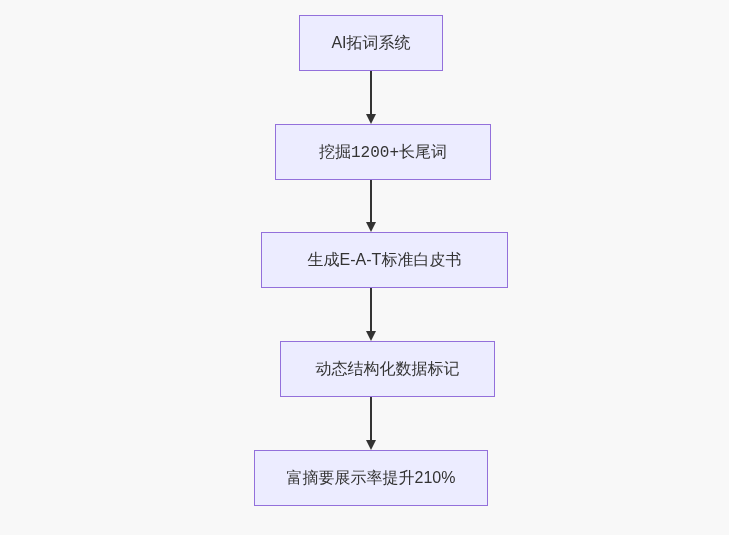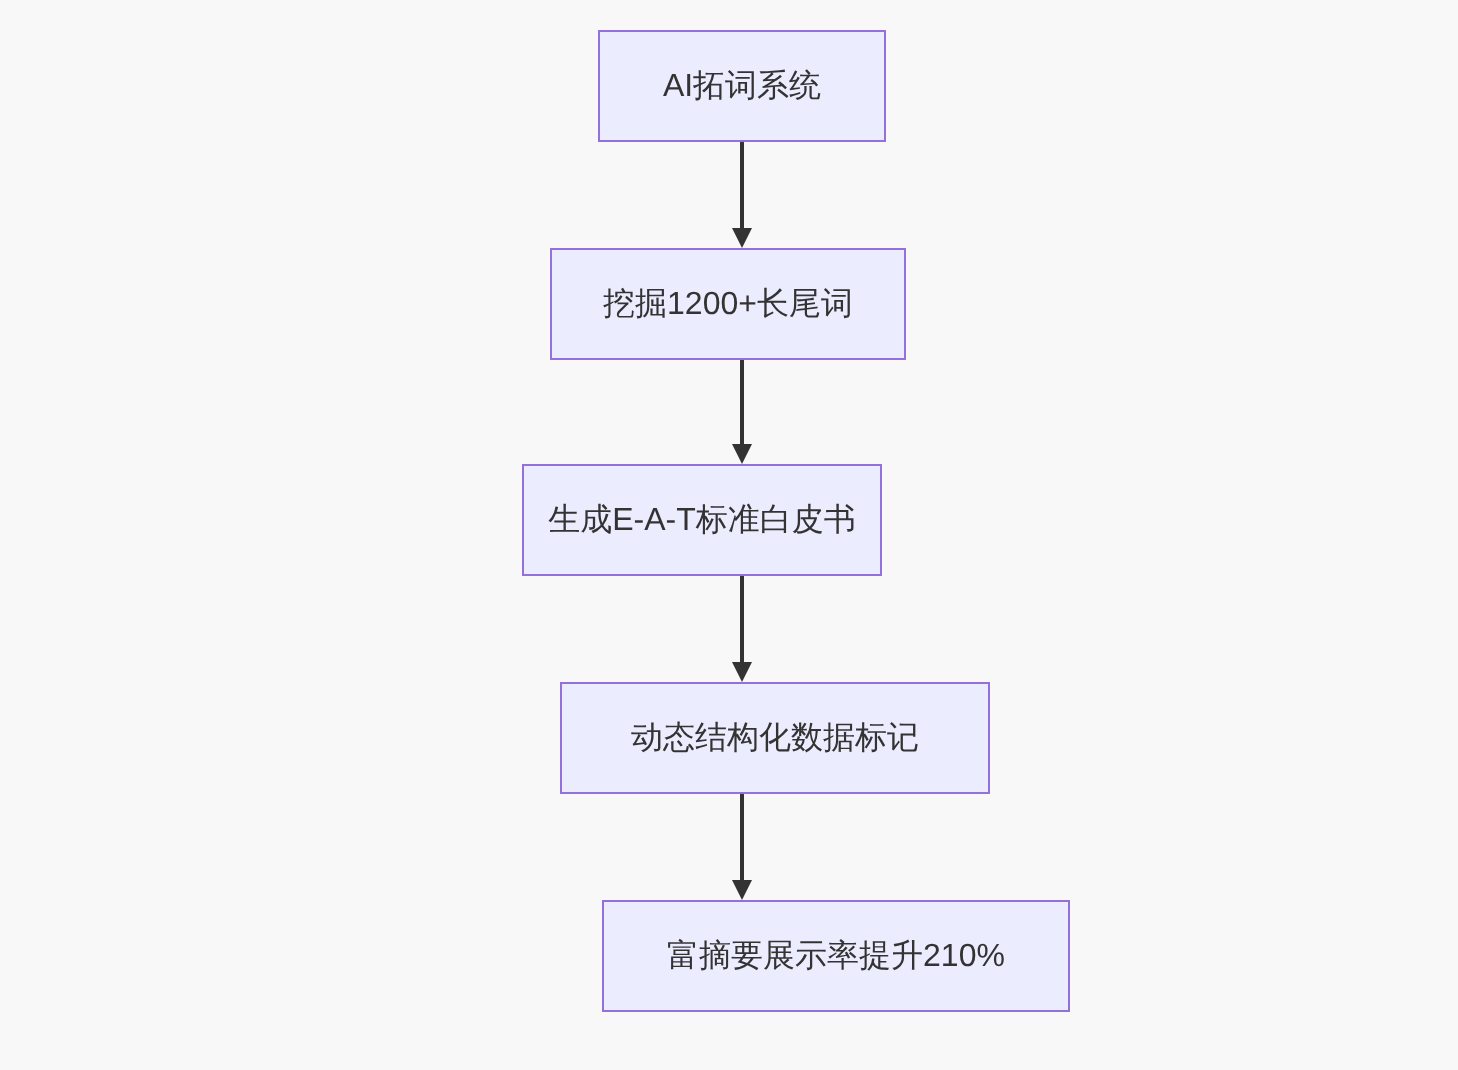--- a/index.html
+++ b/index.html
@@ -56,44 +56,44 @@
 
   <div class="node" style="left:299px; top:15px; width:144px;">
     <span class="node-label">AI拓词系统</span>
   </div>
 
   <div class="edge" style="left:365px; top:71px; height:53px;">
     <div class="edge-line"></div>
     <div class="edge-head"></div>
   </div>
 
-  <div class="node" style="left:275px; top:124px; width:178px;">
+  <div class="node" style="left:275px; top:124px; width:216px;font-family:Liberation Mono, monospace;">
     <span class="node-label">挖掘1200+长尾词</span>
   </div>
 
   <div class="edge" style="left:365px; top:180px; height:52px;">
     <div class="edge-line"></div>
     <div class="edge-head"></div>
   </div>
 
-  <div class="node" style="left:261px; top:232px; width:180px;">
+  <div class="node" style="left:261px; top:232px; width:247px;">
     <span class="node-label">生成E-A-T标准白皮书</span>
   </div>
 
   <div class="edge" style="left:365px; top:288px; height:53px;">
     <div class="edge-line"></div>
     <div class="edge-head"></div>
   </div>
 
   <div class="node" style="left:264px; top:341px; width:215px;margin-left:16px;">
     <span class="node-label">动态结构化数据标记</span>
   </div>
 
   <div class="edge" style="left:365px; top:397px; height:53px;">
     <div class="edge-line"></div>
     <div class="edge-head"></div>
   </div>
 
-  <div class="node" style="left:254px; top:450px; width:234px;margin-left:47px;">
+  <div class="node" style="left:254px; top:450px; width:234px;">
     <span class="node-label">富摘要展示率提升210%</span>
   </div>
 
 </div>
 
 </body></html>

